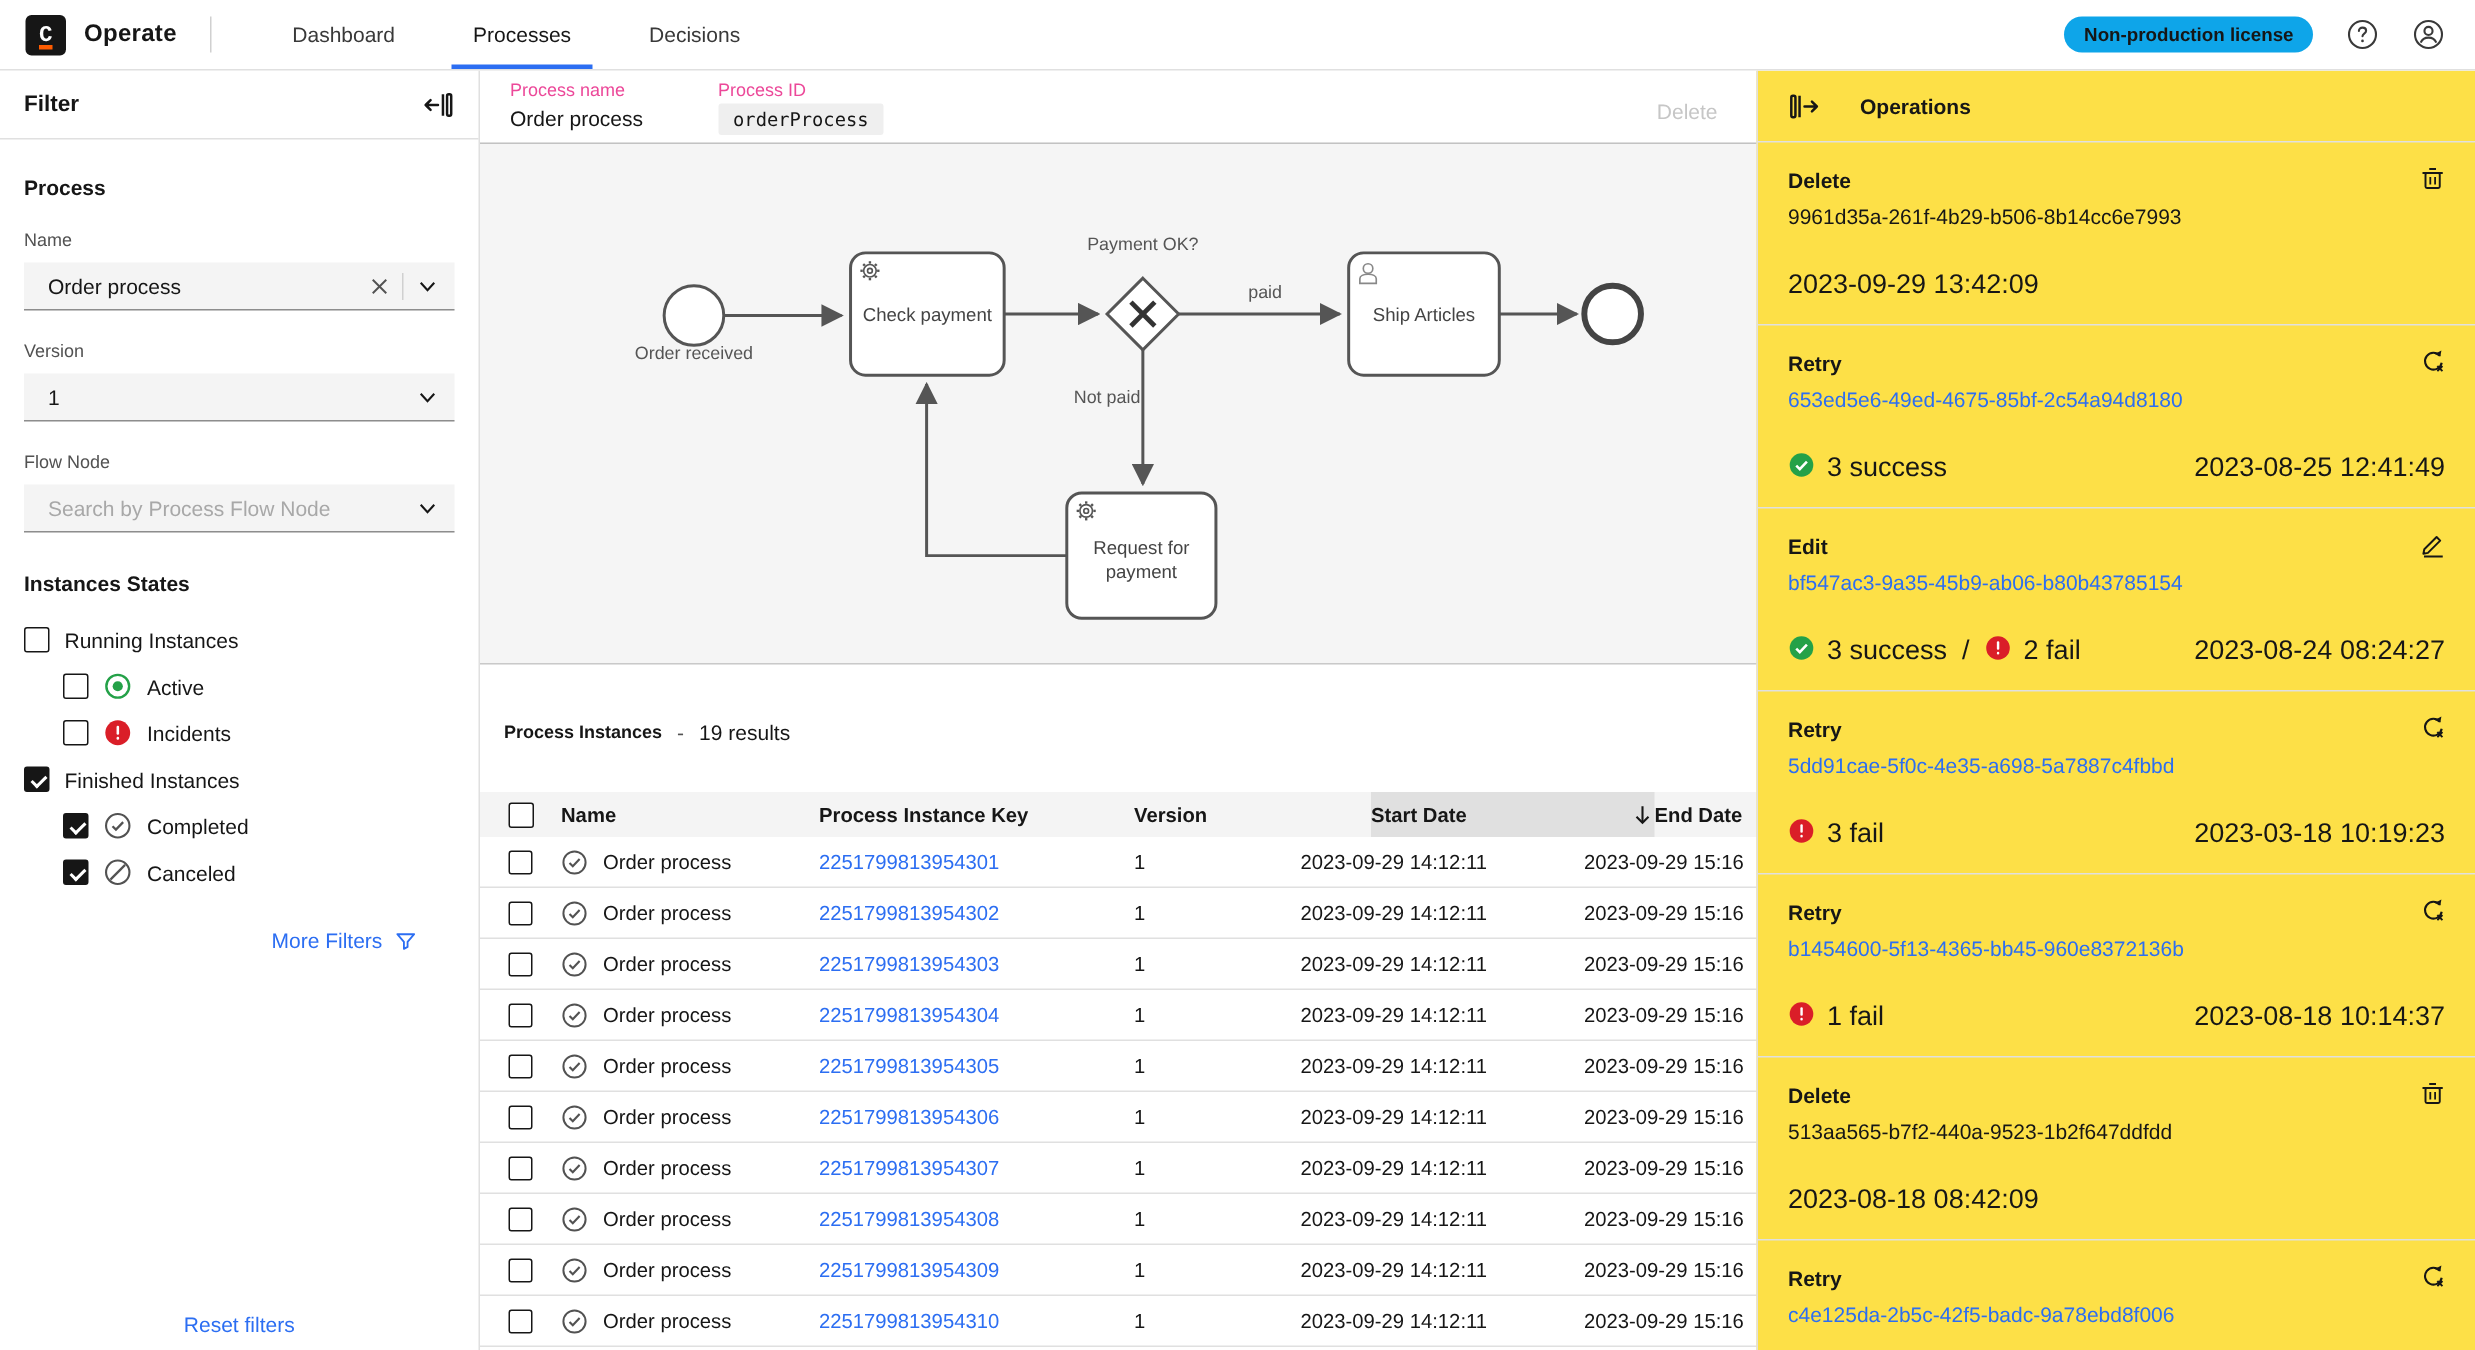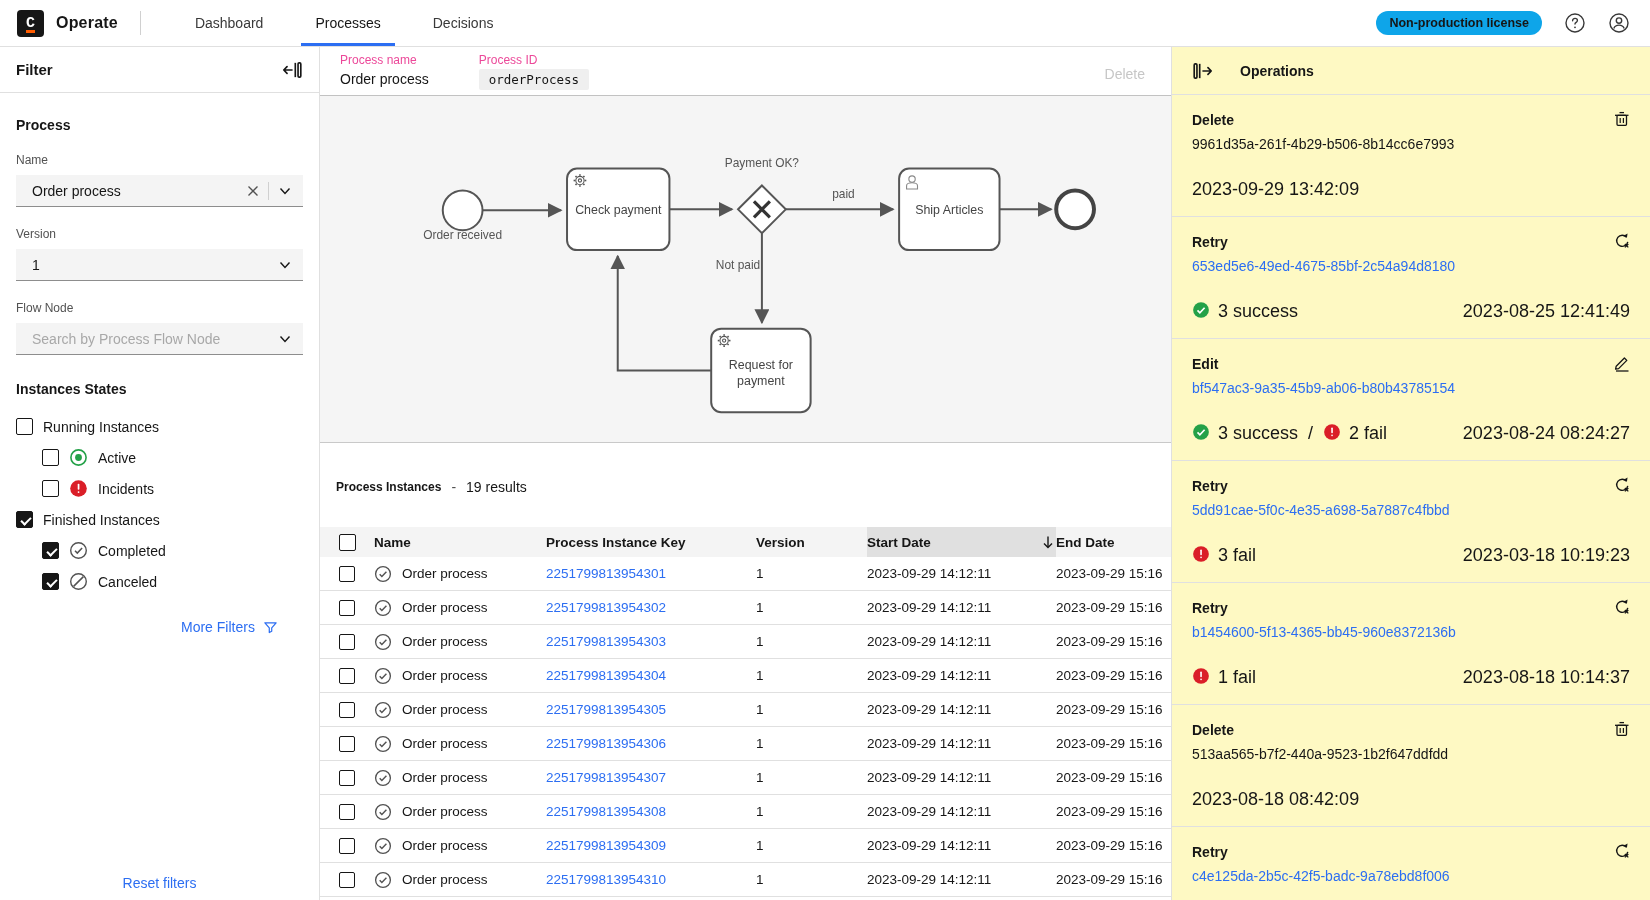--- a/index.html
+++ b/index.html
@@ -76,30 +76,30 @@
   .inst-results { font-size:14px; color:#161616;}
 
   .tbl-header { height:30px; display:flex; align-items:stretch; background:#f4f4f4; font-weight:bold; font-size:13.5px;}
   .tbl-header .cell { display:flex; align-items:center;}
   .col-check { width:54px; flex:none; display:flex; align-items:center; justify-content:center;}
   .col-name  { width:172px; flex:none;}
   .col-key   { width:210px; flex:none;}
   .col-ver   { width:111px; flex:none;}
   .col-start { width:189px; flex:none;}
   .col-end   { flex:1; overflow:hidden; white-space:nowrap;}
-  .cell-sorted { background:#e0e0e0; justify-content:space-between; padding-right:0;}
+  .cell-sorted { background:#e0e0e0; justify-content:space-between; padding-right:0;margin-left:47px;}
   .sort-arrow { width:16px; height:16px; color:#161616;}
   .trow { height:34px; display:flex; align-items:center; border-bottom:1px solid #e0e0e0; font-size:13.5px;}
   .trow .cb { width:16px; height:16px;}
   .row-state-ic { width:18px; height:18px; color:#525252; margin-right:10px; flex:none;}
   .name-cell { display:flex; align-items:center;}
   a.key-link, .key-link { color:#2c6ef2; text-decoration:none; cursor:pointer;}
 
   
-  .ops { position:absolute; left:1171px; top:47px; width:479px; height:853px; background:#fef9c3;
+  .ops { position:absolute; left:1171px; top:47px; width:479px; height:853px; background:#fde047;
     border-left:1px solid #e0e0e0; overflow:hidden;}
   .ops-head { height:48px; display:flex; align-items:center; padding:0 20px; gap:26px; border-bottom:1px solid #e0e0e0;}
   .ops-title { font-weight:bold; font-size:14px;}
   .op-entry { padding:17px 20px 16px 20px; border-bottom:1px solid #e0e0e0; position:relative;}
   .op-type { font-weight:bold; font-size:14px;}
   .op-id { font-size:14px; margin-top:8px; color:#161616;}
   .op-id.link { color:#2c6ef2; cursor:pointer;}
   .op-foot { display:flex; align-items:flex-start; margin-top:27px; font-size:18px; min-height:20px;}
   .op-foot .ts-right { margin-left:auto;}
   .op-ic-btn { position:absolute; top:14px; right:18px; width:20px; height:20px; color:#161616; cursor:pointer;}

